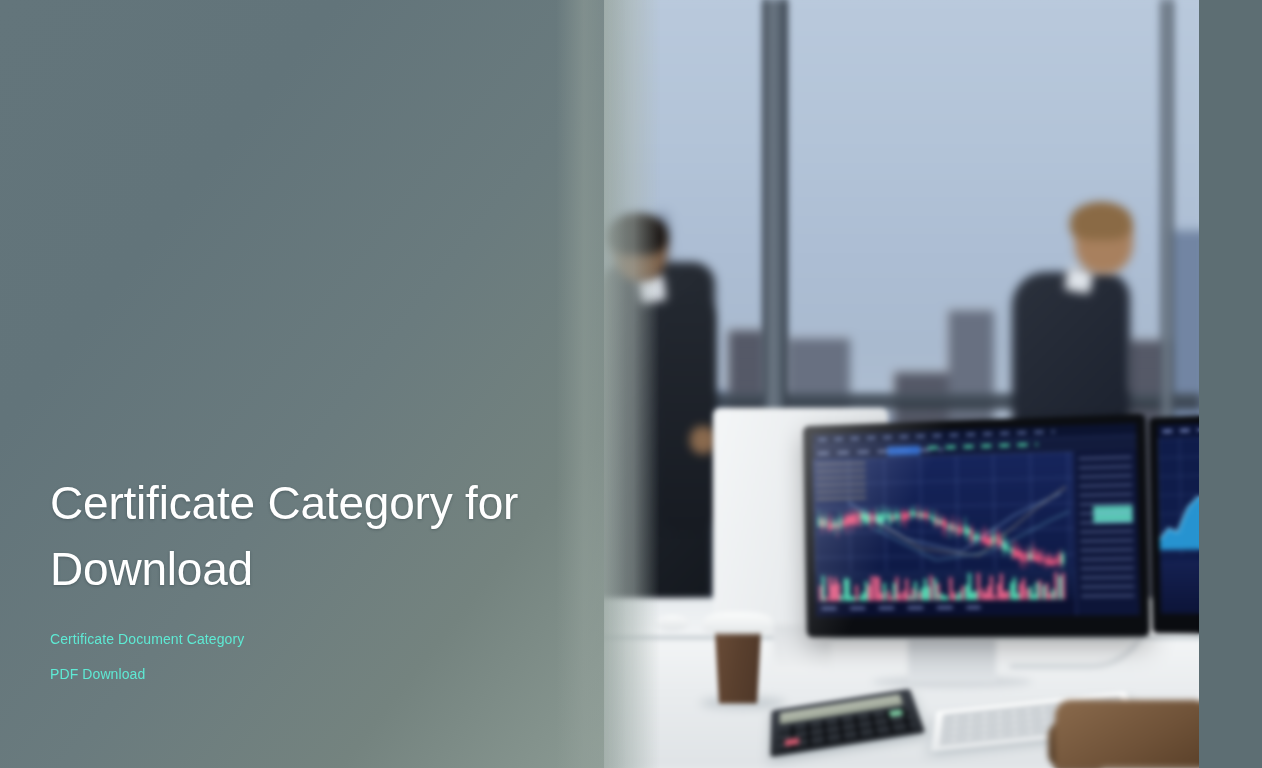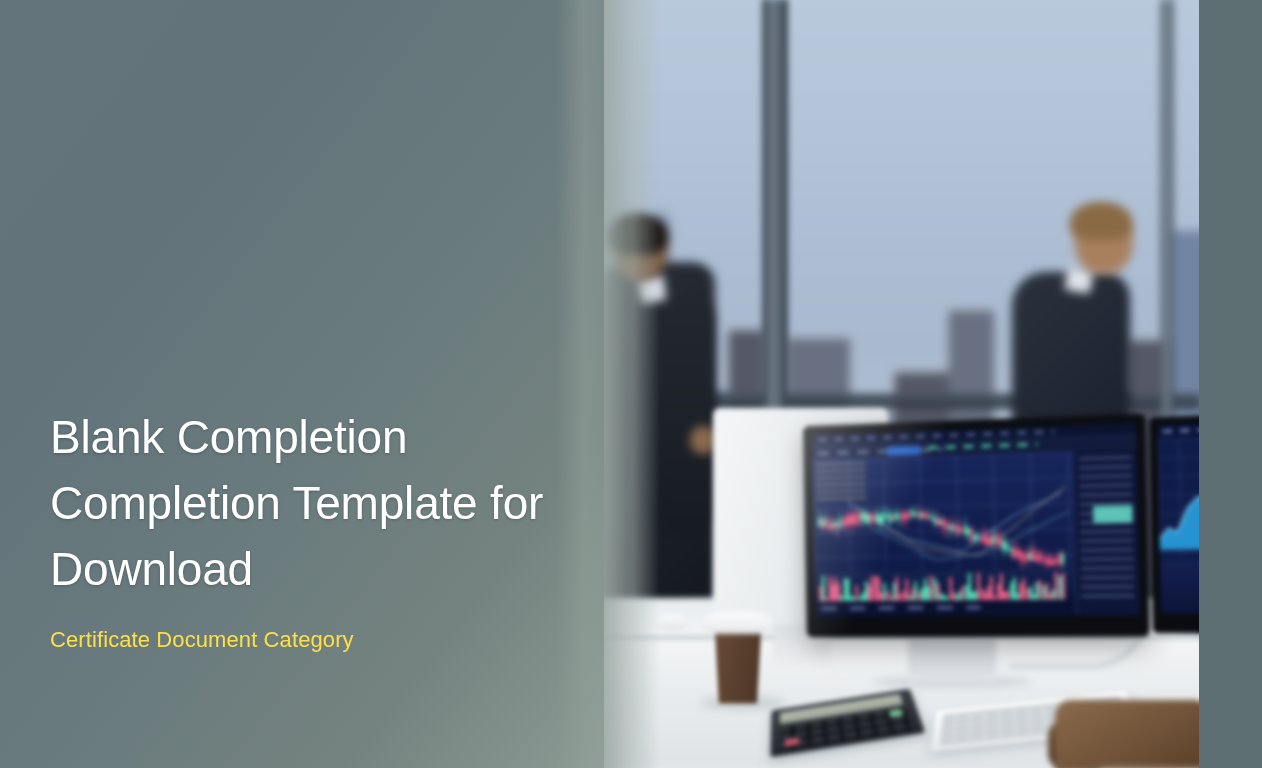--- a/index.html
+++ b/index.html
@@ -461,24 +461,24 @@
   .hero-title {
     font-size:46px;
     line-height:66px;
     font-weight:400;
     color:#ffffff;
     letter-spacing:-0.2px;
     text-shadow:0 1px 3px rgba(40,55,60,.40);
     margin:0 0 20px 0;
   }
   .hero-sub {
-    font-size:22px;
+    font-size:14px;
     line-height:35px;
     font-weight:400;
-    color:#fde047;
+    color:#5eead4;
     letter-spacing:0.1px;
   }
   .hero-sub div { white-space:nowrap; }
 
   
   .right-strip {
     position:absolute; left:1199px; top:0; width:63px; height:768px;
     background:#5d6e73;
   }
 </style>
@@ -852,24 +852,25 @@
     <div class="photo-blur"></div>
   </div>
 
   <div class="panel">
     <div class="panel-inner"></div>
     <div class="panel-fade"></div>
   </div>
 
   <div class="text-block">
     <h1 class="hero-title">
-      <span>Blank Completion</span><br>
-      <span>Completion Template for</span><br>
+      <br>
+      <span>Certificate Category for</span><br>
       <span>Download</span>
     </h1>
     <div class="hero-sub">
       <div>Certificate Document Category</div>
+      <div>PDF Download</div>
     </div>
   </div>
 
   <div class="right-strip"></div>
 
 </div>
 
 </body></html>

